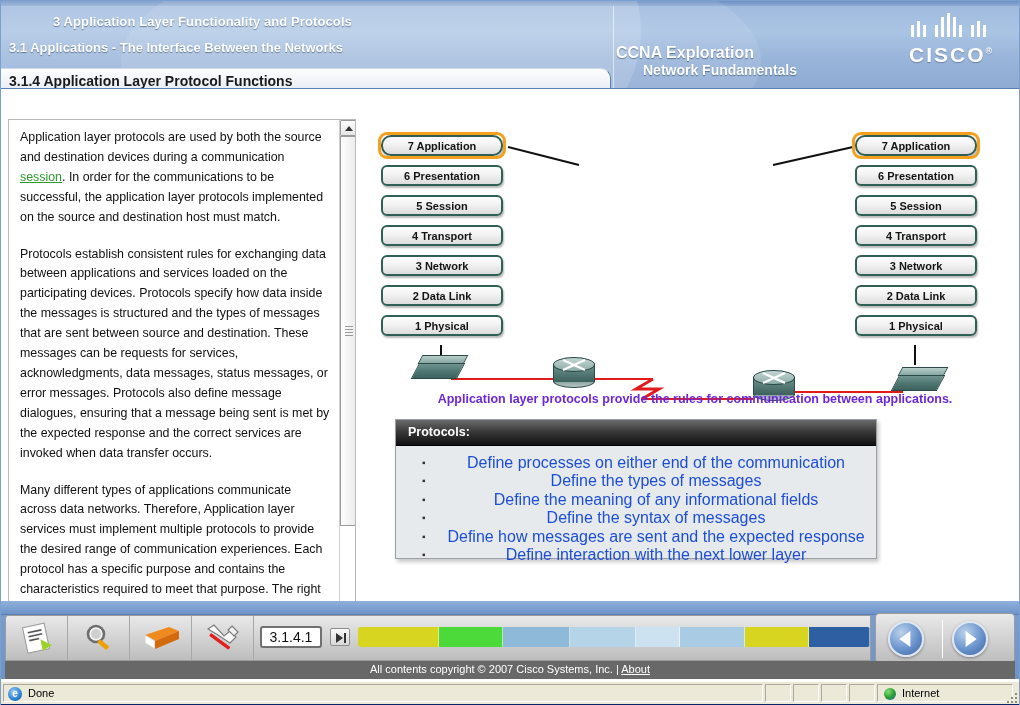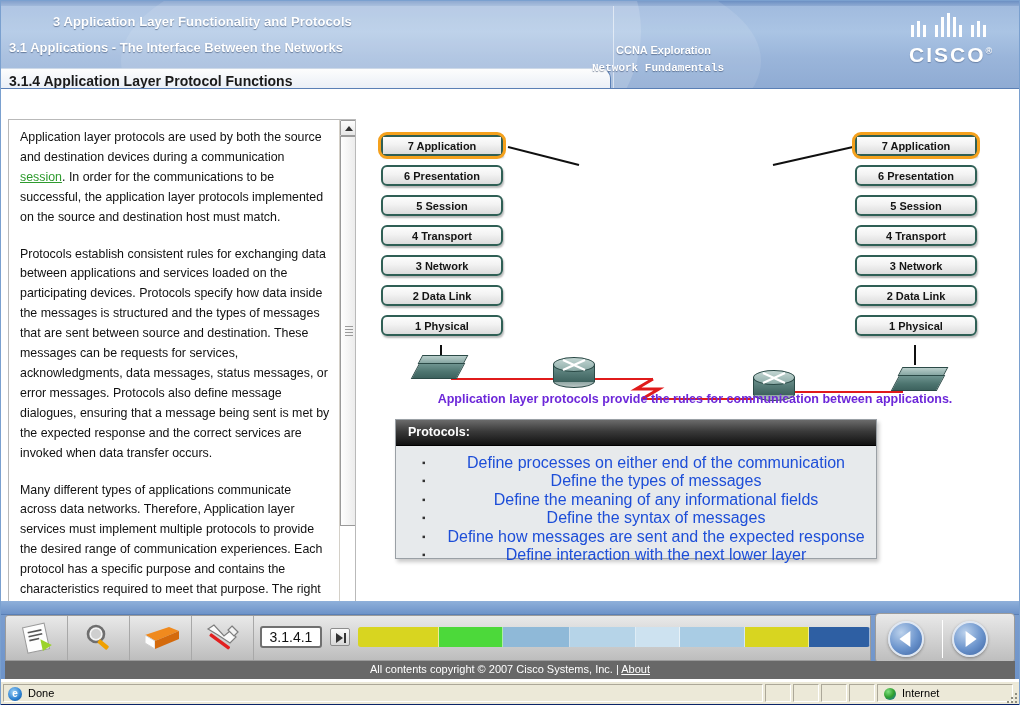--- a/index.html
+++ b/index.html
@@ -67,28 +67,27 @@
   .page-title-tab span {
     position:absolute; left:8px; top:4px;
     font-size: 14px; font-weight: bold; color:#1a1a1a;
   }
   .hdr-divider {
     position:absolute; left:612px; top:5px; width:1px; height:83px;
     background: rgba(255,255,255,0.55);
   }
   .course-name {
     position:absolute; left:615px; top:43px;
-    font-size: 11px; font-weight: bold; color:#ffffff;
+    font-size: 16px; font-weight: bold; color:#ffffff;
     text-shadow: 0 1px 1px rgba(40,60,95,.55);
   }
   .course-sub {
-    position:absolute; left:591px; top:61px;
-    font-size: 11px; font-weight: bold; color:#ffffff;
+    position:absolute; left:642px; top:61px;
+    font-size: 14px; font-weight: bold; color:#ffffff;
     text-shadow: 0 1px 1px rgba(40,60,95,.55);
-    font-family: Liberation Mono, monospace;
   }
   .cisco-logo {
     position:absolute; right: 14px; top: 12px;
     width: 96px; height: 54px;
   }
   .cisco-bars { position:relative; height: 24px; width: 92px; margin-left:2px; }
   .cisco-bars i {
     position:absolute; bottom:0; width:3px; background:#ffffff; display:block;
   }
   .cisco-word {
@@ -171,21 +170,21 @@
     border: 2px solid #2f5f55;
     border-radius: 6px;
     box-shadow: 1px 2px 2px rgba(0,0,0,0.28);
     text-align:center;
     font-size: 11px; font-weight: bold; color:#141414;
     line-height: 18px;
   }
   .layer.highlight {
     outline: 3px solid #f5a11d;
     outline-offset: 2px;
-    border-radius: 2px;
+    border-radius: 10px;
   }
   .layer.highlight::after {
     content:""; position:absolute; left:-5px; top:-5px; right:-5px; bottom:-5px;
     border: 3px solid #f5a11d; border-radius: 9px; pointer-events:none;
   }
   .stack.left .layer.highlight, .stack.right .layer.highlight { outline:none; }
 
   .protocols-box {
     position:absolute; left: 214px; top: 22px;
     width: 196px; height: 48px;

